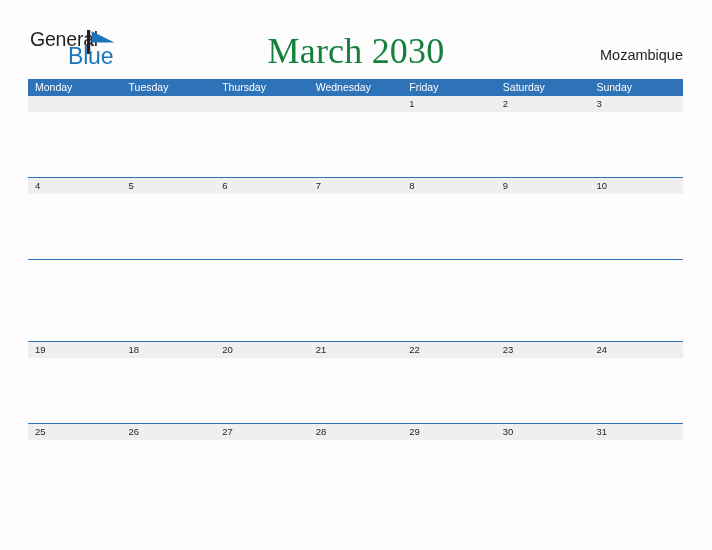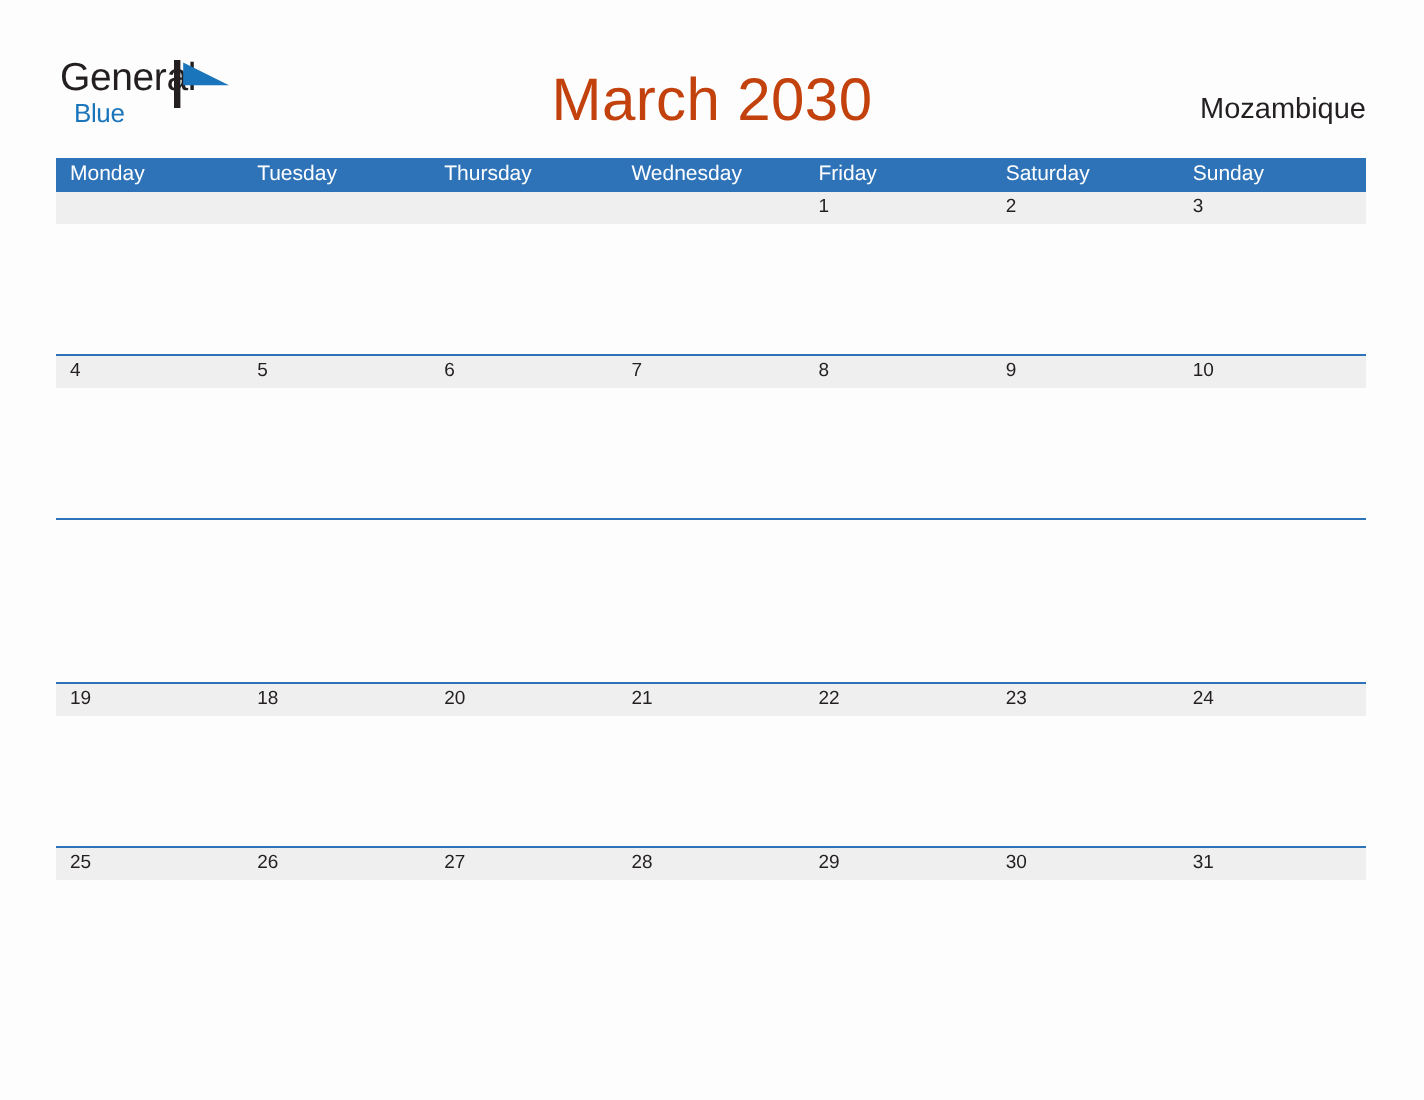--- a/index.html
+++ b/index.html
@@ -39,48 +39,49 @@
     left: 0;
     top: 0;
     font-size: 19.5px;
     letter-spacing: -0.2px;
     color: #231f20;
     line-height: 21px;
     white-space: nowrap;
   }
   #logo-blue {
     position: absolute;
-    left: 7px;
+    left: 38px;
     top: 17px;
-    font-size: 13px;
+    font-size: 23px;
     letter-spacing: -0.2px;
     color: #1b75bb;
     line-height: 21px;
     white-space: nowrap;
   }
   #logo-flag {
     position: absolute;
     left: 57px;
     top: 1px;
     width: 30px;
     height: 24px;
   }
 
   
   #title {
     position: absolute;
     left: 0;
     top: 33px;
     width: 712px;
     text-align: center;
-    font-size: 30px;
+    font-size: 36px;
     font-weight: 400;
-    color: #c2410c;
+    color: #15803d;
     letter-spacing: 0.2px;
     line-height: 36px;
+    font-family: Liberation Serif, serif;
   }
 
   
   #country {
     position: absolute;
     right: 29px;
     top: 46px;
     font-size: 14.5px;
     color: #231f20;
     line-height: 18px;

